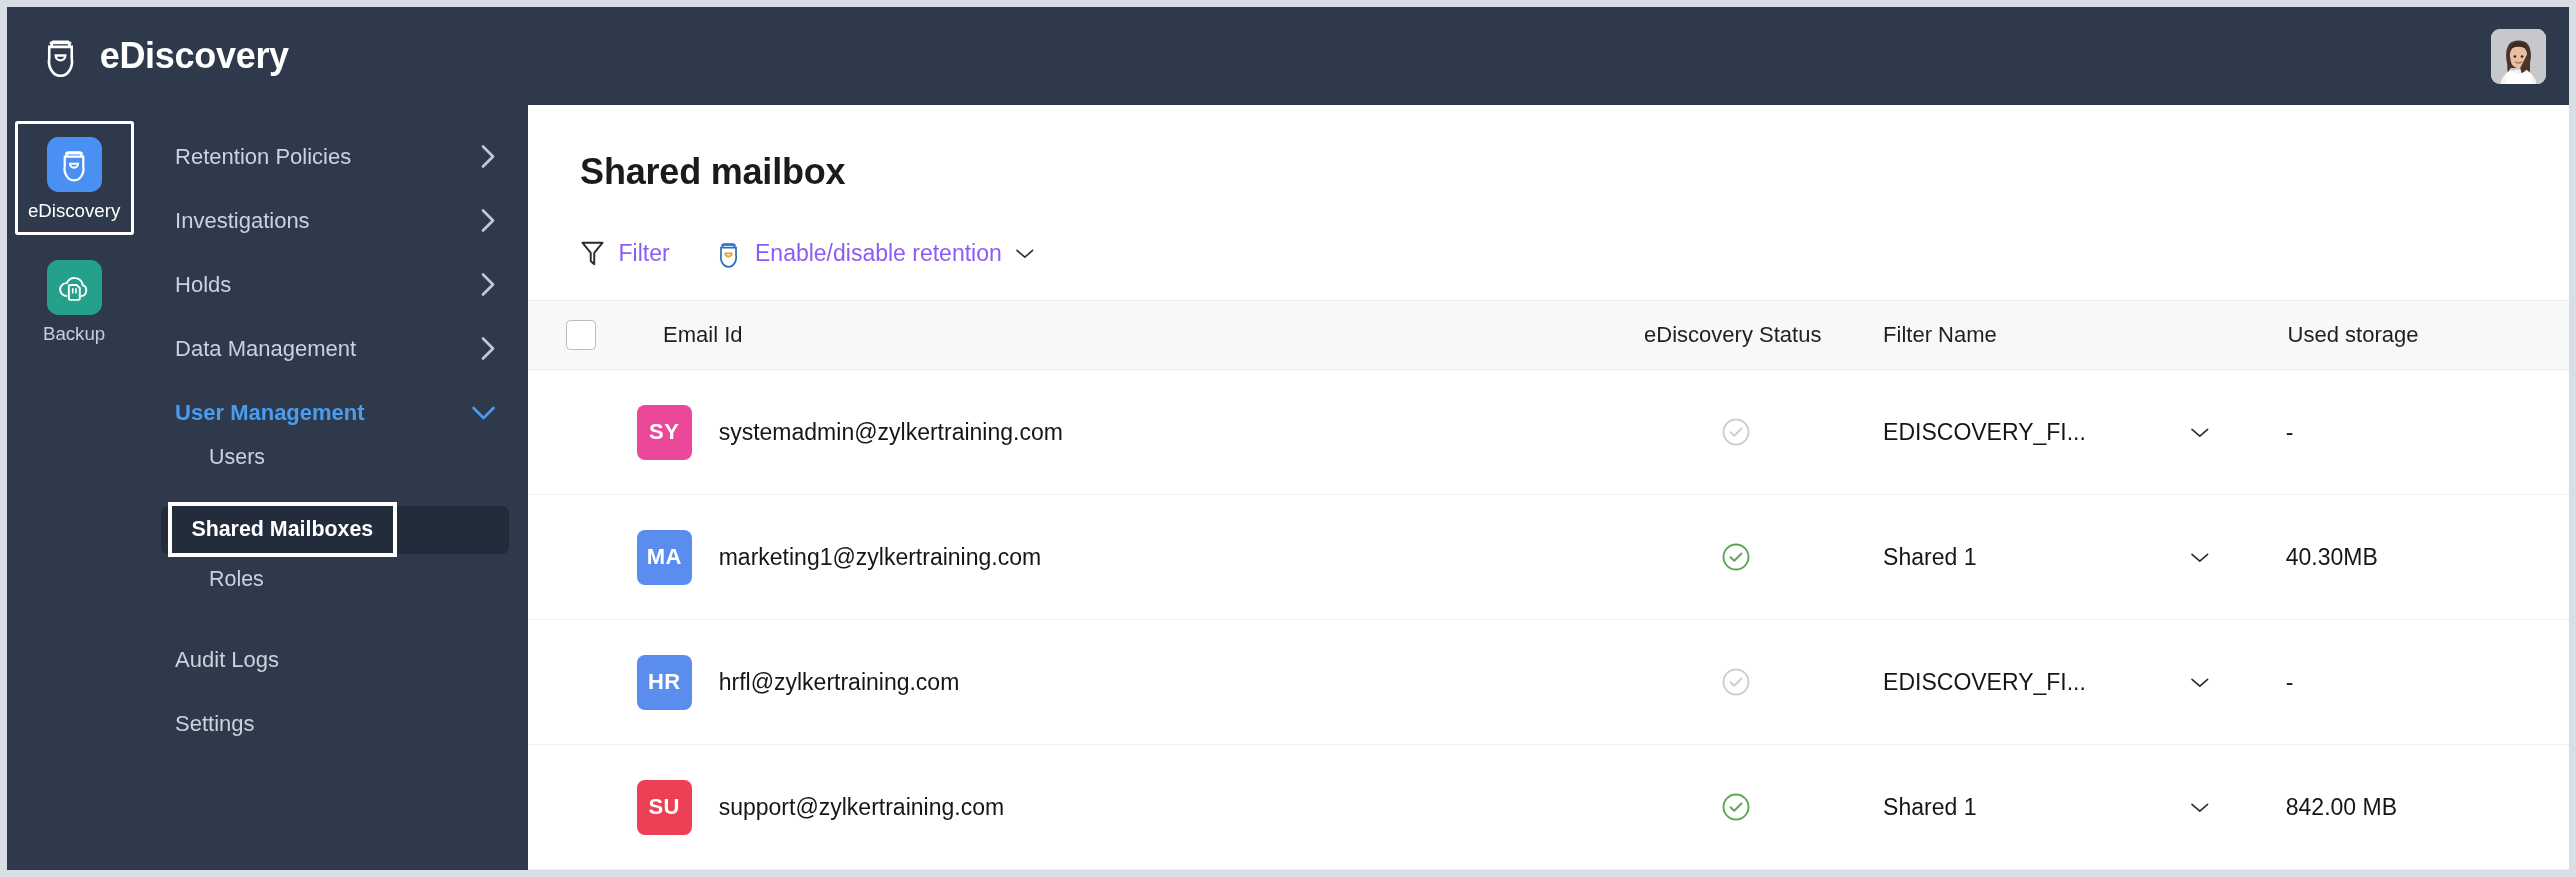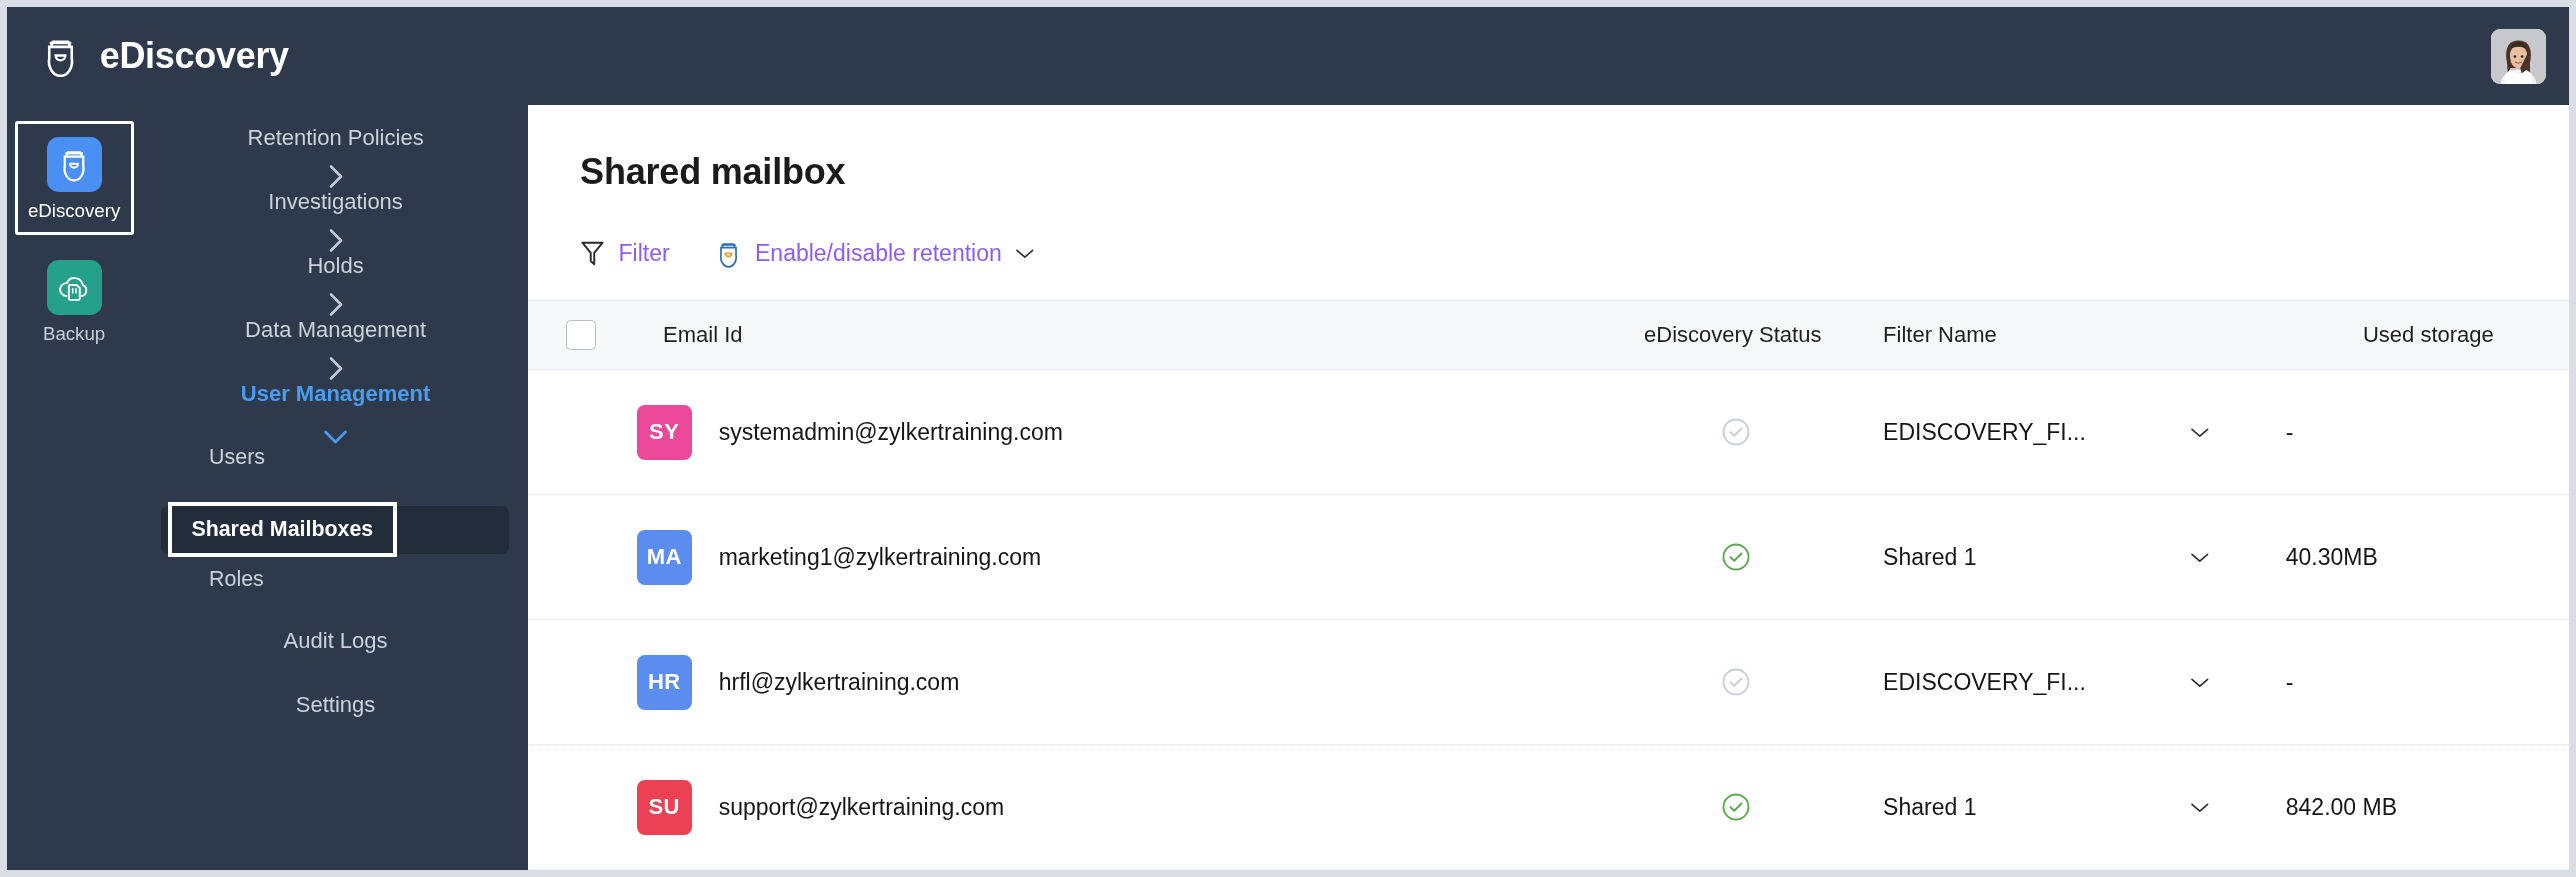--- a/index.html
+++ b/index.html
@@ -92,21 +92,20 @@
   }
   .nav-item {
     height: 64px;
     display: flex;
     align-items: center;
     justify-content: space-between;
     padding: 0 32px 0 34px;
     color: #ccd2dc;
     font-size: 22px;
     position: relative;
-    flex-direction: column;
   }
   .nav-item.active { color: #4a9cf0; font-weight: 700; }
   .nav-sub {
     height: 61px;
     display: flex;
     align-items: flex-start;
     padding: 0 32px 0 68px;
     color: #ccd2dc;
     font-size: 21.4px;
     position: relative;
@@ -173,21 +172,20 @@
   .table { margin-top: 23px; }
   .thead {
     display: flex;
     align-items: center;
     height: 70px;
     background: #f7f8f9;
     border-top: 0.9px solid #e8eaed;
     border-bottom: 0.9px solid #e8eaed;
     font-size: 22px;
     color: #1f1f1f;
-    text-align: center;
   }
   .row {
     display: flex;
     align-items: center;
     height: 125px;
     border-bottom: 1.8px dotted #dfe2e6;
     font-size: 23px;
     color: #161616;
   }
   .c-check { width: 105px; flex: 0 0 105px; display: flex; justify-content: center; }

